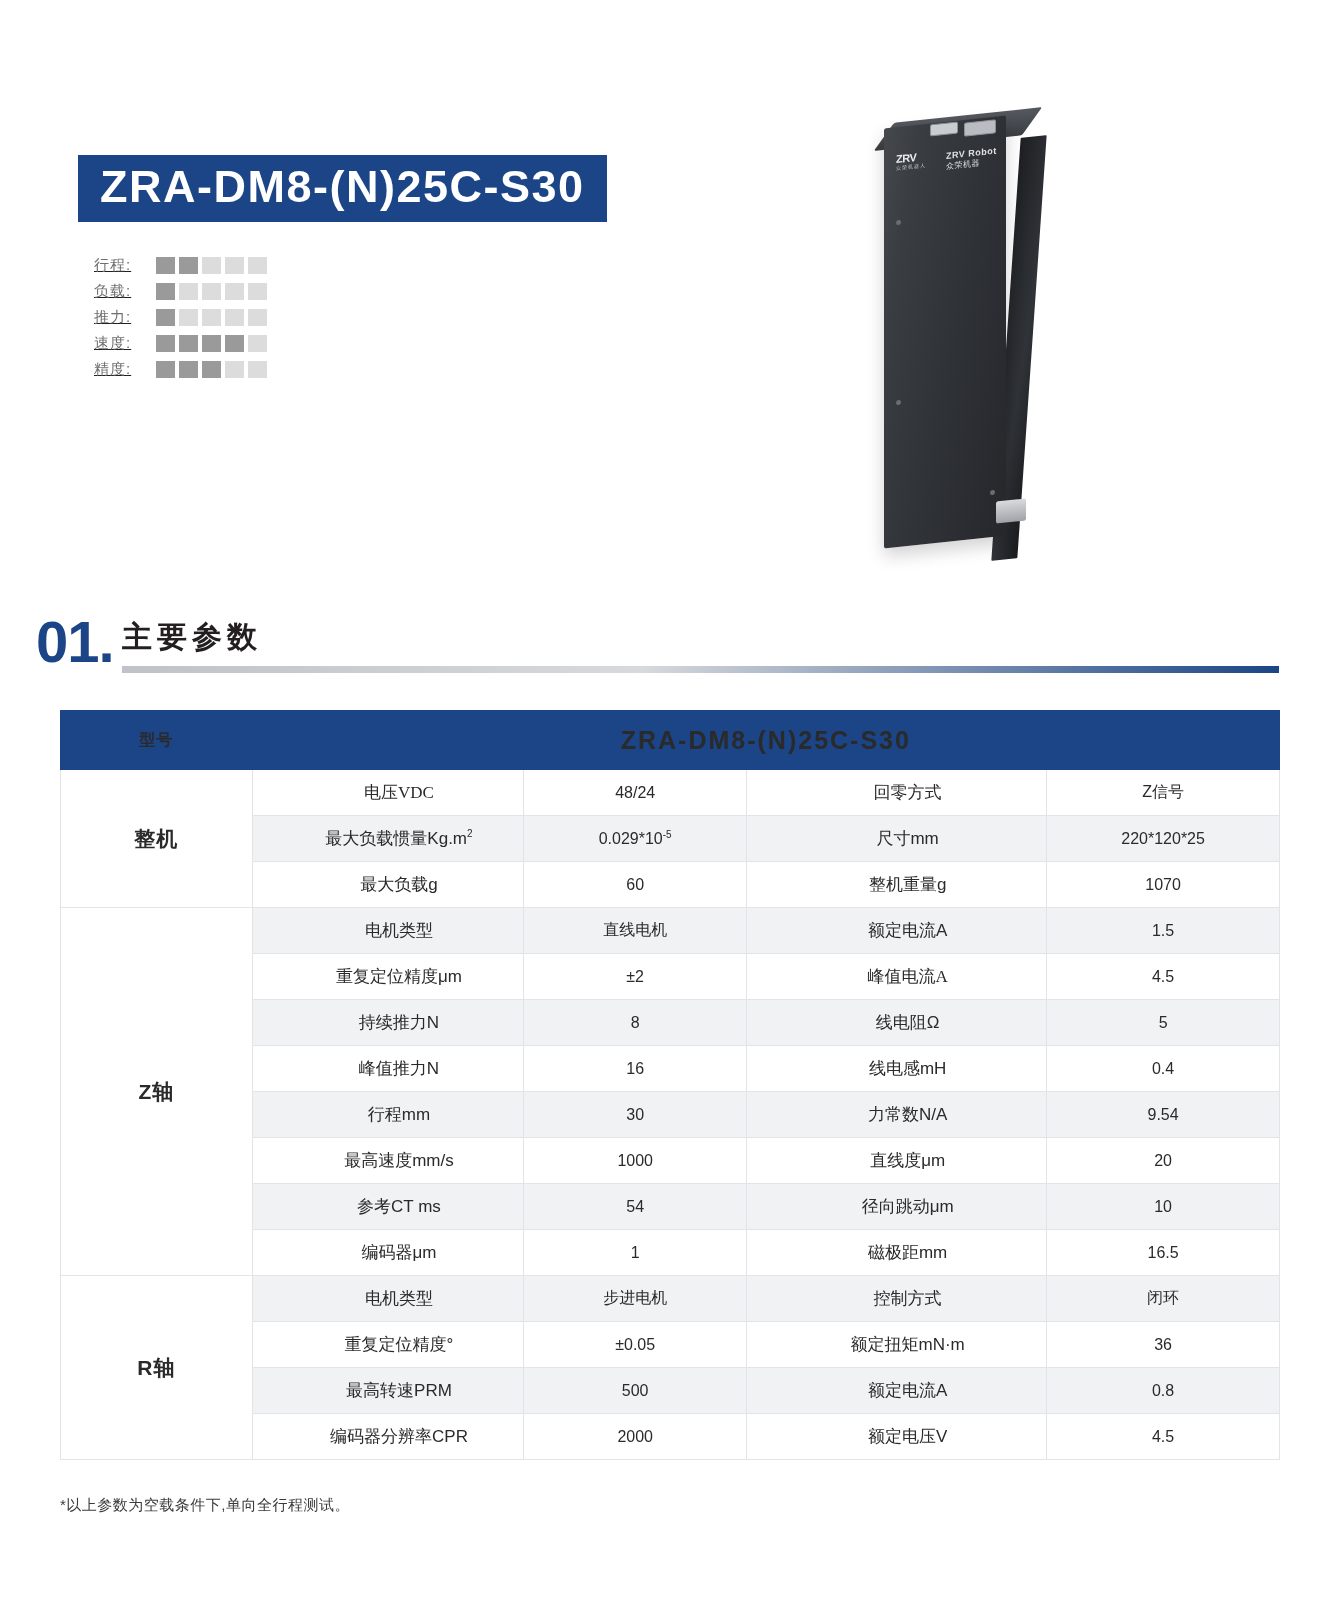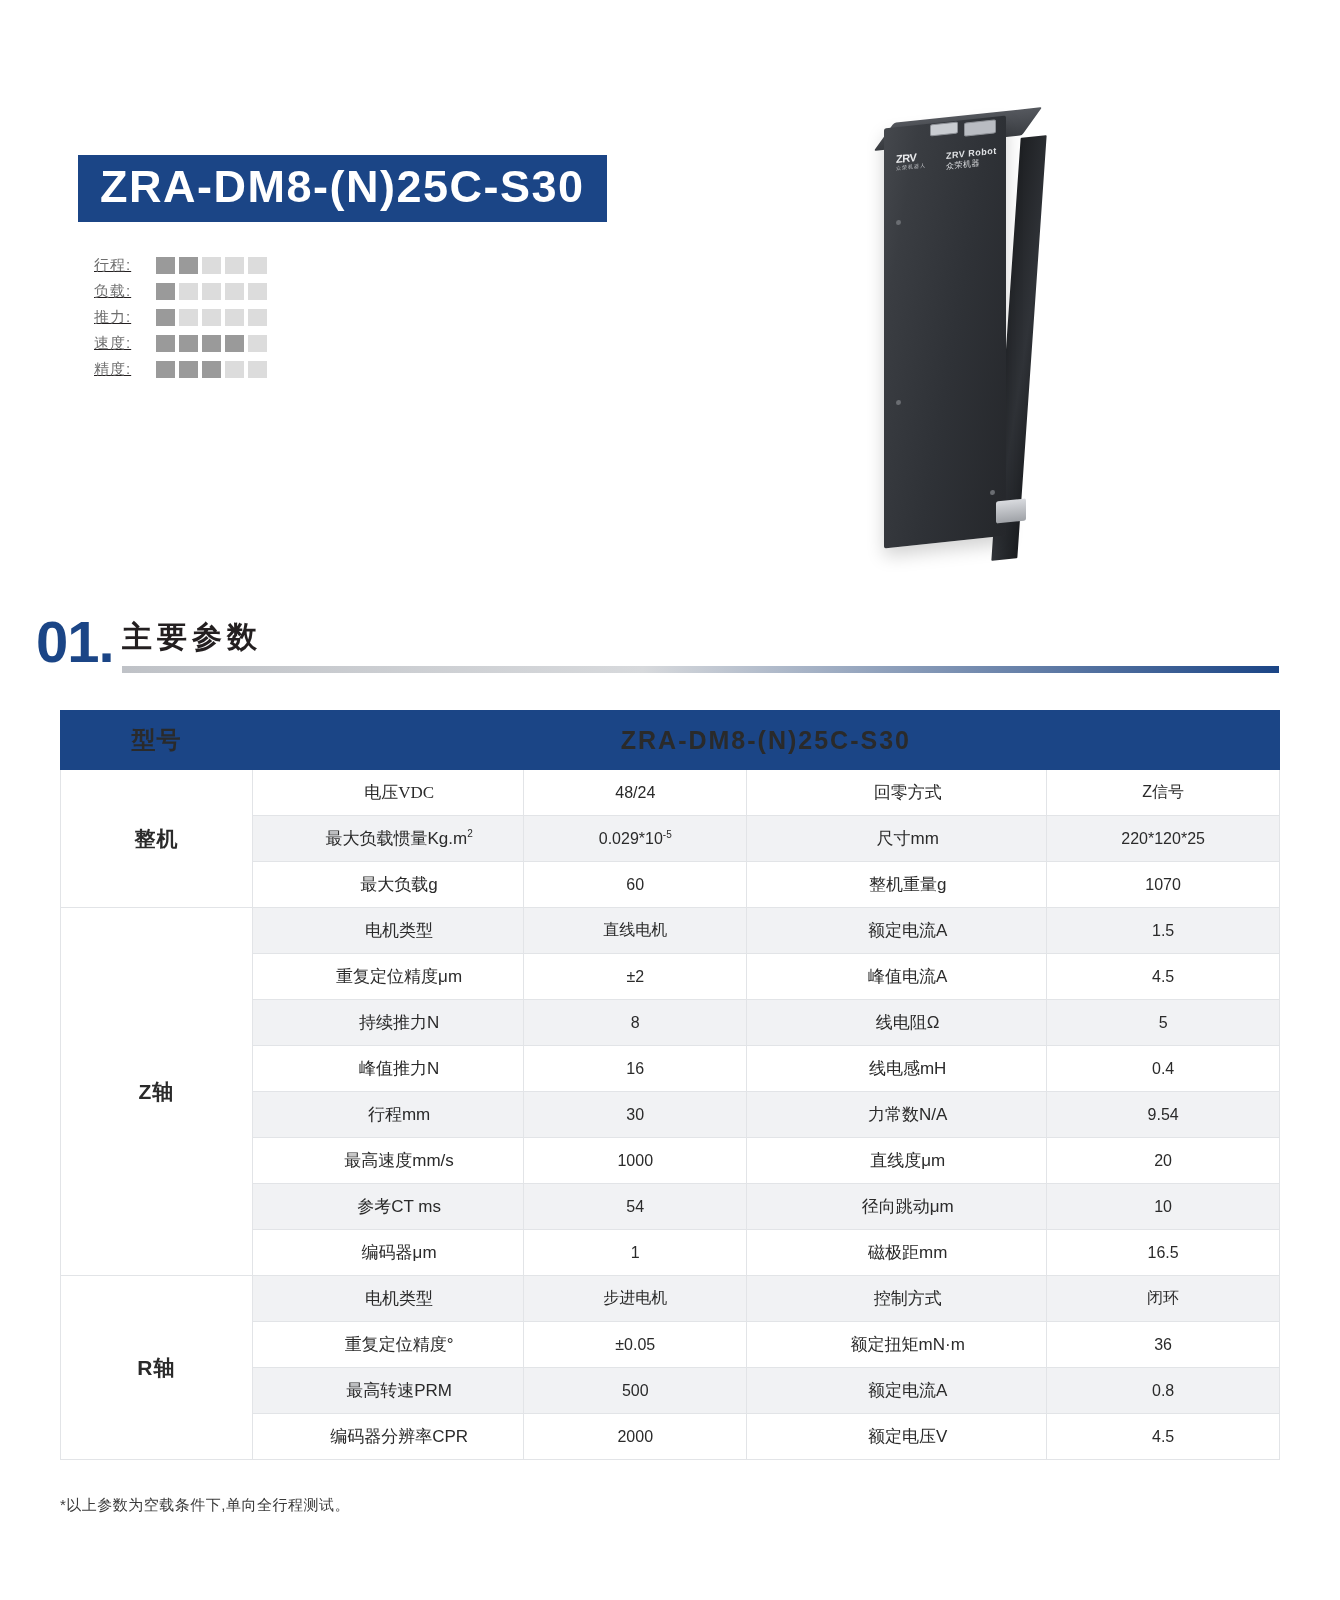--- a/index.html
+++ b/index.html
@@ -200,21 +200,21 @@
     border: 1px solid #e2e4e7;
     padding: 0;
     height: 45px;
     text-align: center;
     color: #2a2a2a;
   }
   .hdr-model, .hdr-name {
     background: #1b4586;
     color: #ffffff;
     font-weight: bold;
-    font-size: 24px;
+    font-size: 16px;
     letter-spacing: 1px;
     height: 58px !important;
     border: 1px solid #1b4586 !important;
   }
   .hdr-name {
     font-size: 25px;
     letter-spacing: 2px;
   }
   .grp {
     font-weight: bold;
@@ -351,21 +351,21 @@
       <tr class="alt">
         <td class="grp" rowspan="8" style="width: 200px;">Z轴</td>
         <td class="lbl" style="width: 260px;">电机类型</td>
         <td class="val" style="width: 230px;">直线电机</td>
         <td class="lbl" style="width: 290px;">额定电流A</td>
         <td class="val" style="width: 240px;">1.5</td>
       </tr>
       <tr>
         <td class="lbl" style="width: 260px;">重复定位精度μm</td>
         <td class="val" style="width: 230px;">±2</td>
-        <td class="lbl" style="width: 290px;">峰值电流A</td>
+        <td class="lbl" style="width: 290px; font-family: Liberation Serif, serif;">峰值电流A</td>
         <td class="val" style="width: 240px;">4.5</td>
       </tr>
       <tr class="alt">
         <td class="lbl" style="width: 260px;">持续推力N</td>
         <td class="val" style="width: 230px;">8</td>
         <td class="lbl" style="width: 290px;">线电阻Ω</td>
         <td class="val" style="width: 240px;">5</td>
       </tr>
       <tr>
         <td class="lbl" style="width: 260px;">峰值推力N</td>

